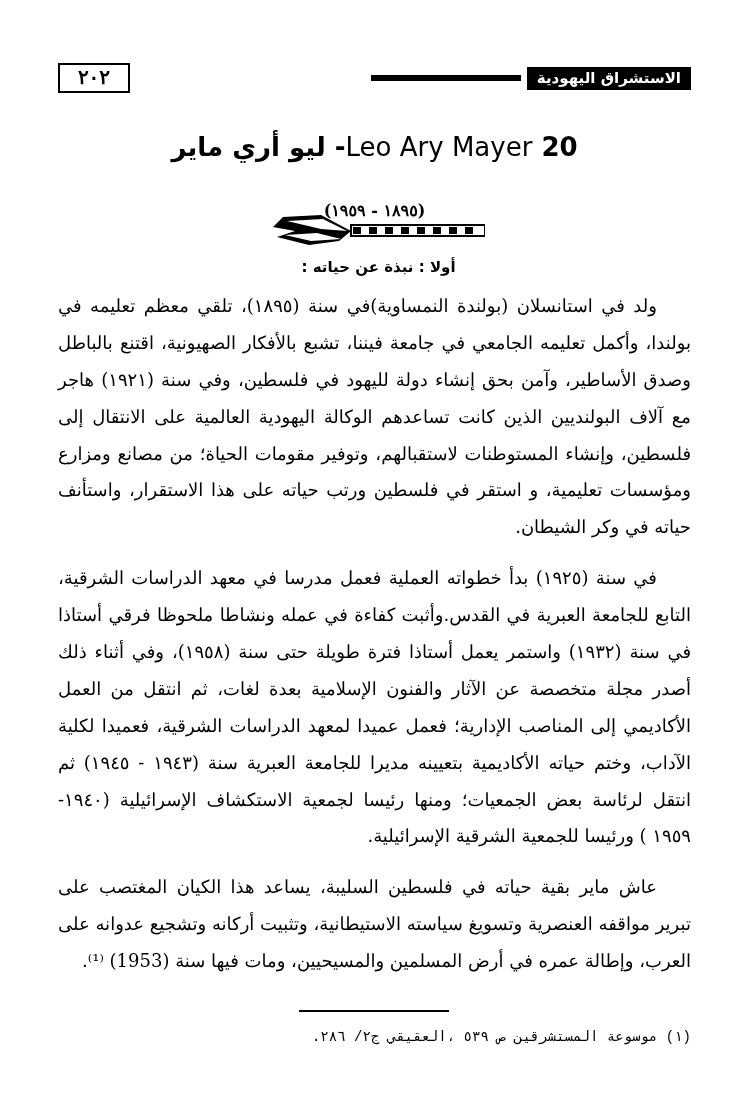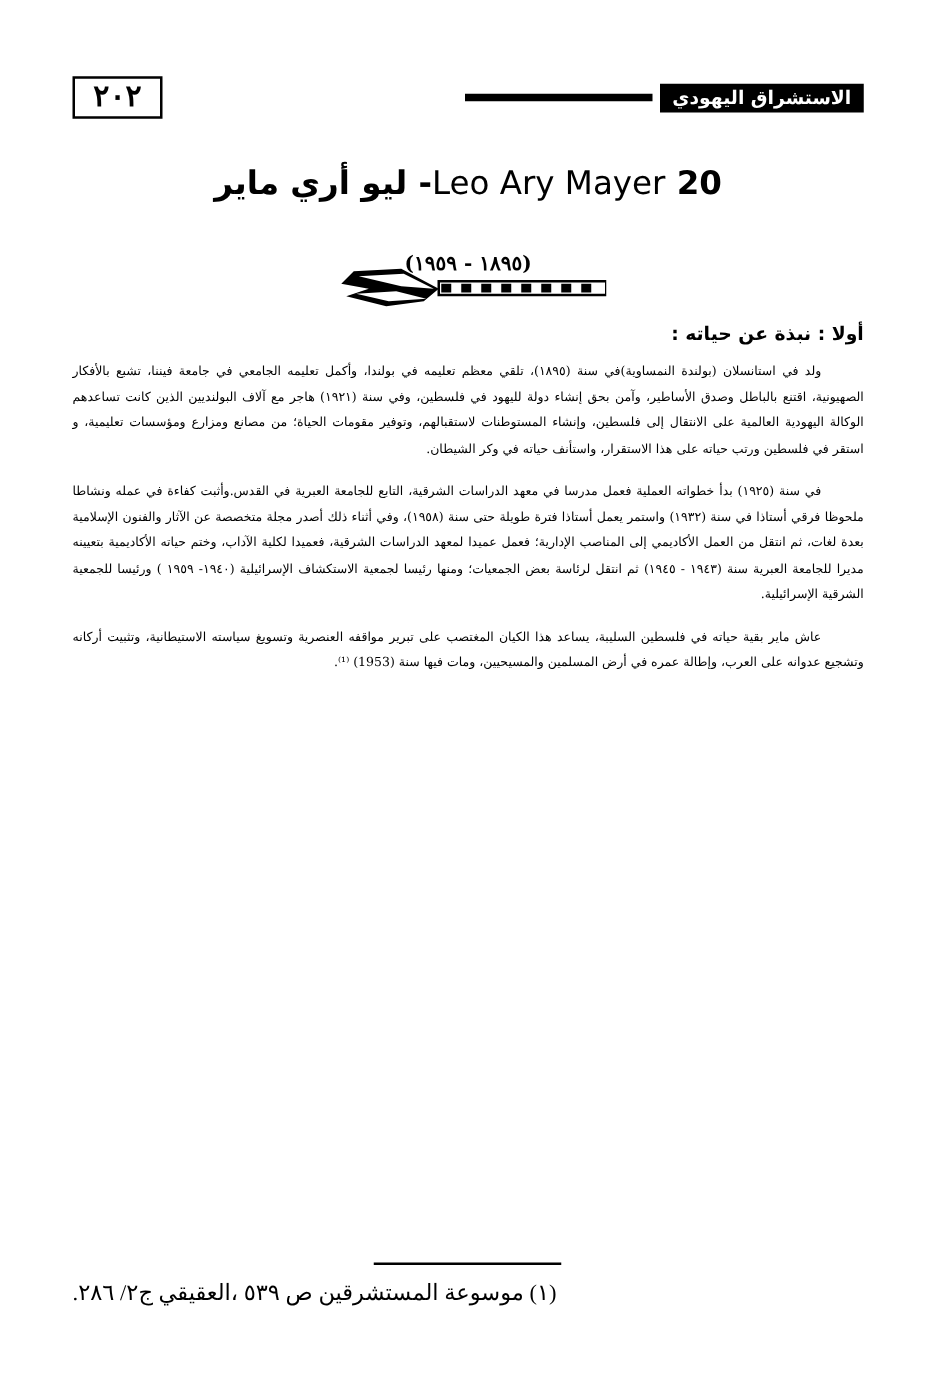--- a/index.html
+++ b/index.html
@@ -55,21 +55,21 @@
     flex: 0 0 150px;
     height: 6px;
     background: #000;
     margin-right: 6px;
   }
 
   .page-number-box {
     border: 2px solid #000;
     padding: 1px 12px 3px 12px;
     font-family: "DejaVu Serif", serif;
-    font-size: 24px;
+    font-size: 20px;
     font-weight: bold;
     line-height: 1.1;
     min-width: 44px;
     text-align: center;
     background: #fff;
   }
   .header-rule-left {
     flex: 1 1 auto;
     height: 6px;
     background: #000;
@@ -123,37 +123,37 @@
     justify-content: center;
     align-items: center;
   }
 
   
   .section-heading {
     position: absolute;
     top: 258px;
     right: 58px;
     left: 66px;
-    text-align: right;
+    text-align: center;
     font-family: "DejaVu Sans", sans-serif;
     font-weight: bold;
     font-size: 15px;
     direction: rtl;
   }
 
   
   .body-text {
     position: absolute;
     top: 288px;
     right: 58px;
     left: 58px;
     direction: rtl;
     text-align: justify;
     font-family: "DejaVu Serif", "Liberation Serif", serif;
-    font-size: 10px;
+    font-size: 18px;
     line-height: 2.05;
   }
   .body-text p {
     margin: 0 0 14px 0;
     text-indent: 34px;
   }
 
   
   .footnote-rule {
     position: absolute;
@@ -162,34 +162,34 @@
     width: 150px;
     height: 2px;
     background: #000;
   }
   .footnote {
     position: absolute;
     bottom: 58px;
     right: 58px;
     left: 58px;
     direction: rtl;
-    text-align: left;
-    font-family: Liberation Serif, serif;
-    font-size: 18px;
+    text-align: right;
+    font-family: Liberation Mono, monospace;
+    font-size: 14px;
     line-height: 1.8;
   }
 </style>
 </head>
 <body>
 
 <div class="page">
 
   <div class="header">
     <div class="header-title-block">
-      <span class="header-title">الاستشراق اليهودي</span>
+      <span class="header-title">الاستشراق اليهودية</span>
       <span class="header-rule-right"></span>
     </div>
     <div class="header-left-group">
       <span class="header-rule-left"></span>
       <span class="page-number-box">٢٠٢</span>
     </div>
   </div>
 
   <div class="doc-title">
     <span class="latin">Leo Ary Mayer</span>

